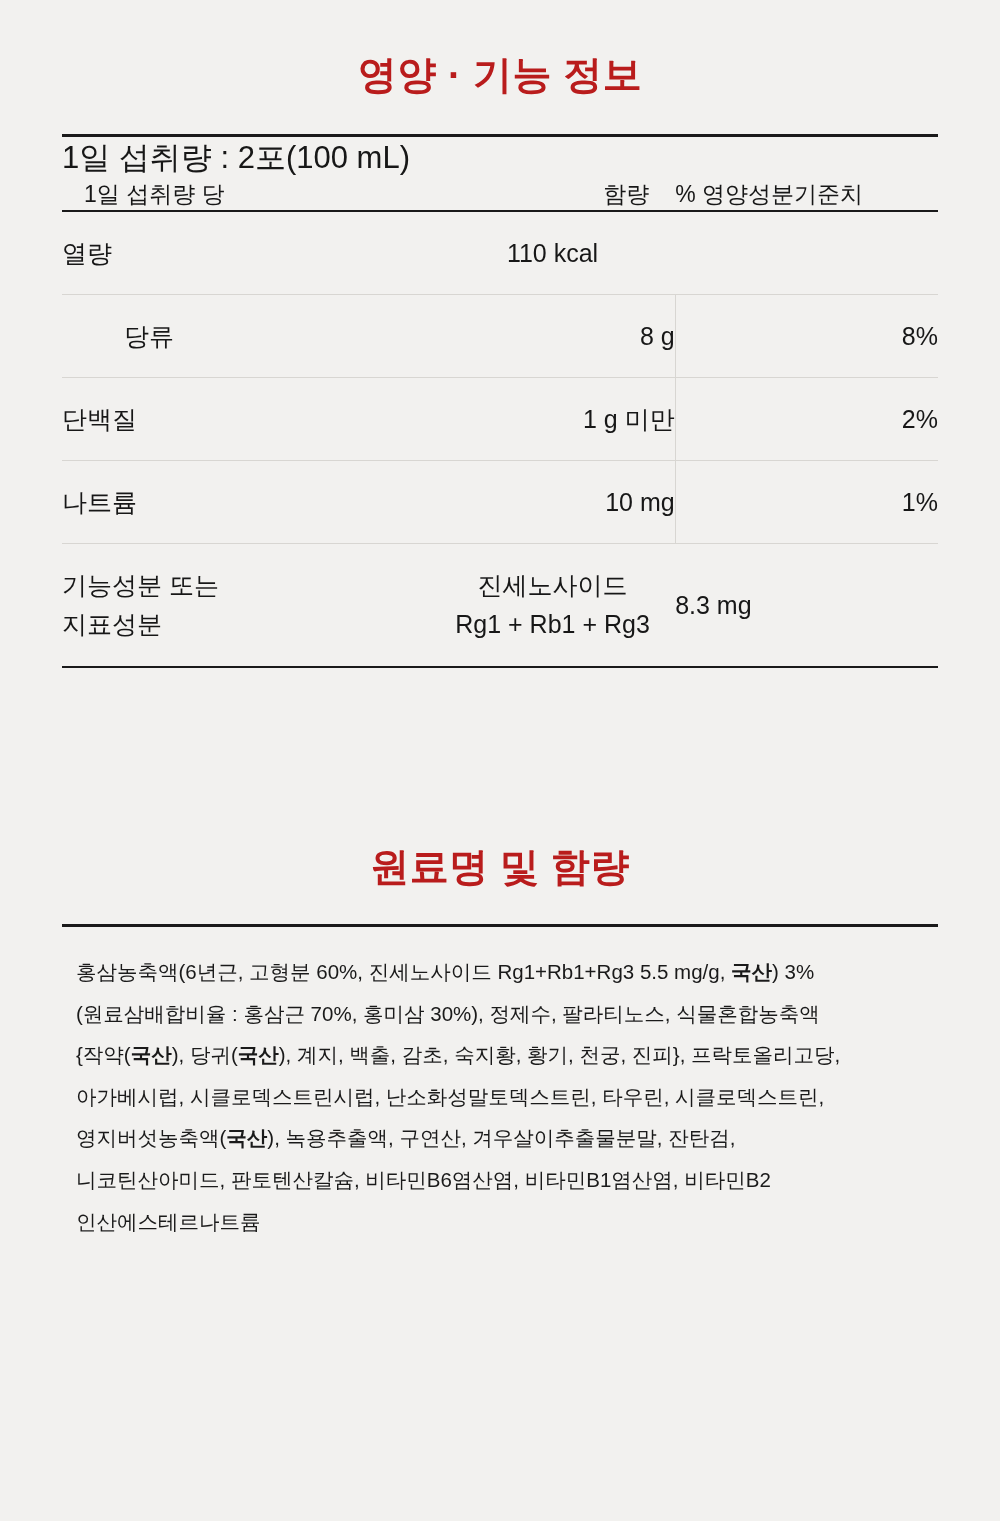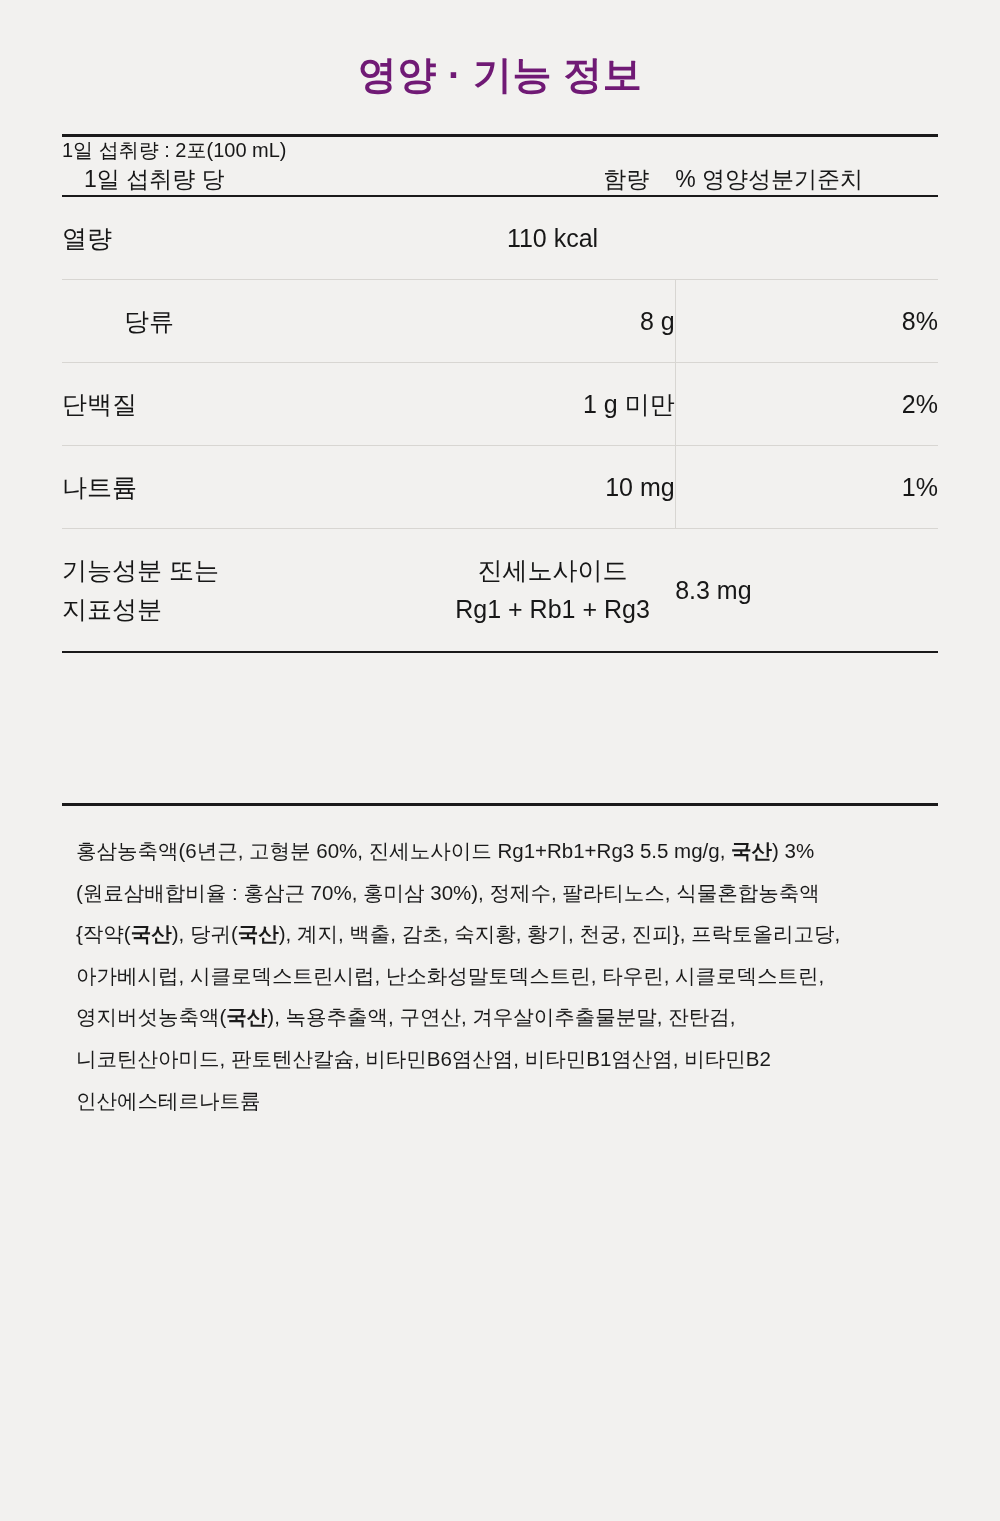--- a/index.html
+++ b/index.html
@@ -21,21 +21,21 @@
     box-sizing: border-box;
     padding: 0;
   }
 
   
   .section-title {
     text-align: center;
     font-size: 39px;
     font-weight: bold;
     letter-spacing: 0.5px;
-    color: #701a75;
+    color: #b91c1c;
   }
   #nutrition-title { padding-top: 48px; }
   #ingredients-title { padding-top: 22px; }
 
   
   .nutri-wrap {
     margin: 0 auto;
     width: 876px;
     margin-top: 32px;
   }
@@ -46,21 +46,21 @@
   }
   table.nutri td {
     padding: 0;
     vertical-align: middle;
   }
   .rule-top { border-top: 3px solid #1a1a1a; }
   .rule-mid { border-top: 2px solid #1a1a1a; }
   .rule-thin { border-top: 1px solid #d8d6d2; }
 
   .serving-row td {
-    font-size: 20px;
+    font-size: 31px;
     padding: 14px 0 4px 22px;
     font-weight: 400;
   }
   .head-row td {
     font-size: 23px;
     padding: 4px 0 12px 0;
   }
   .head-row .h-label { padding-left: 22px; }
   .head-row .h-amount { text-align: right; padding-right: 26px; }
   .head-row .h-percent { text-align: left; padding-right: 10px; }
@@ -195,17 +195,18 @@
 
       <tr>
         <td class="rule-mid" colspan="3" style="height:0"></td>
       </tr>
     </tbody>
       </table>
 
   </div>
 
   <div class="ing-wrap">
+    <div class="section-title" id="ingredients-title">원료명 및 함량</div>
     <div class="ing-rule"></div>
     <div class="ing-body" id="ingredients-body"><span>홍삼농축액(6년근, 고형분 60%, 진세노사이드 Rg1+Rb1+Rg3 5.5 mg/g, <b>국산</b>) 3%</span><br><span>(원료삼배합비율 : 홍삼근 70%, 홍미삼 30%), 정제수, 팔라티노스, 식물혼합농축액</span><br><span>{작약(<b>국산</b>), 당귀(<b>국산</b>), 계지, 백출, 감초, 숙지황, 황기, 천궁, 진피}, 프락토올리고당,</span><br><span>아가베시럽, 시클로덱스트린시럽, 난소화성말토덱스트린, 타우린, 시클로덱스트린,</span><br><span>영지버섯농축액(<b>국산</b>), 녹용추출액, 구연산, 겨우살이추출물분말, 잔탄검,</span><br><span>니코틴산아미드, 판토텐산칼슘, 비타민B6염산염, 비타민B1염산염, 비타민B2</span><br><span>인산에스테르나트륨</span></div>
   </div>
 
 </div>
 
 </body></html>

